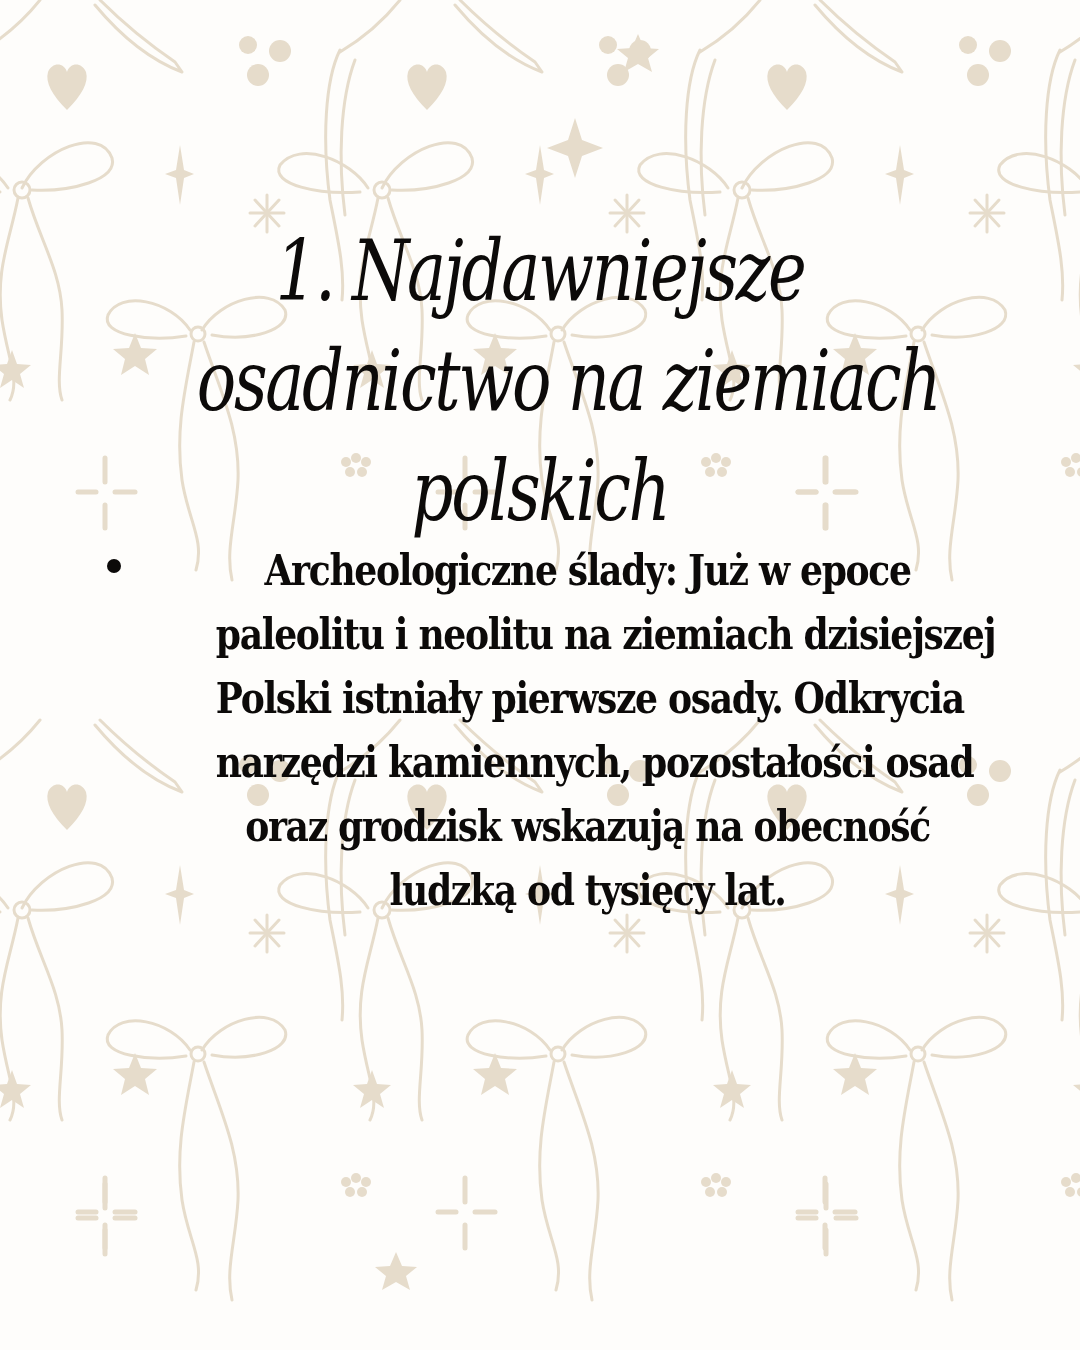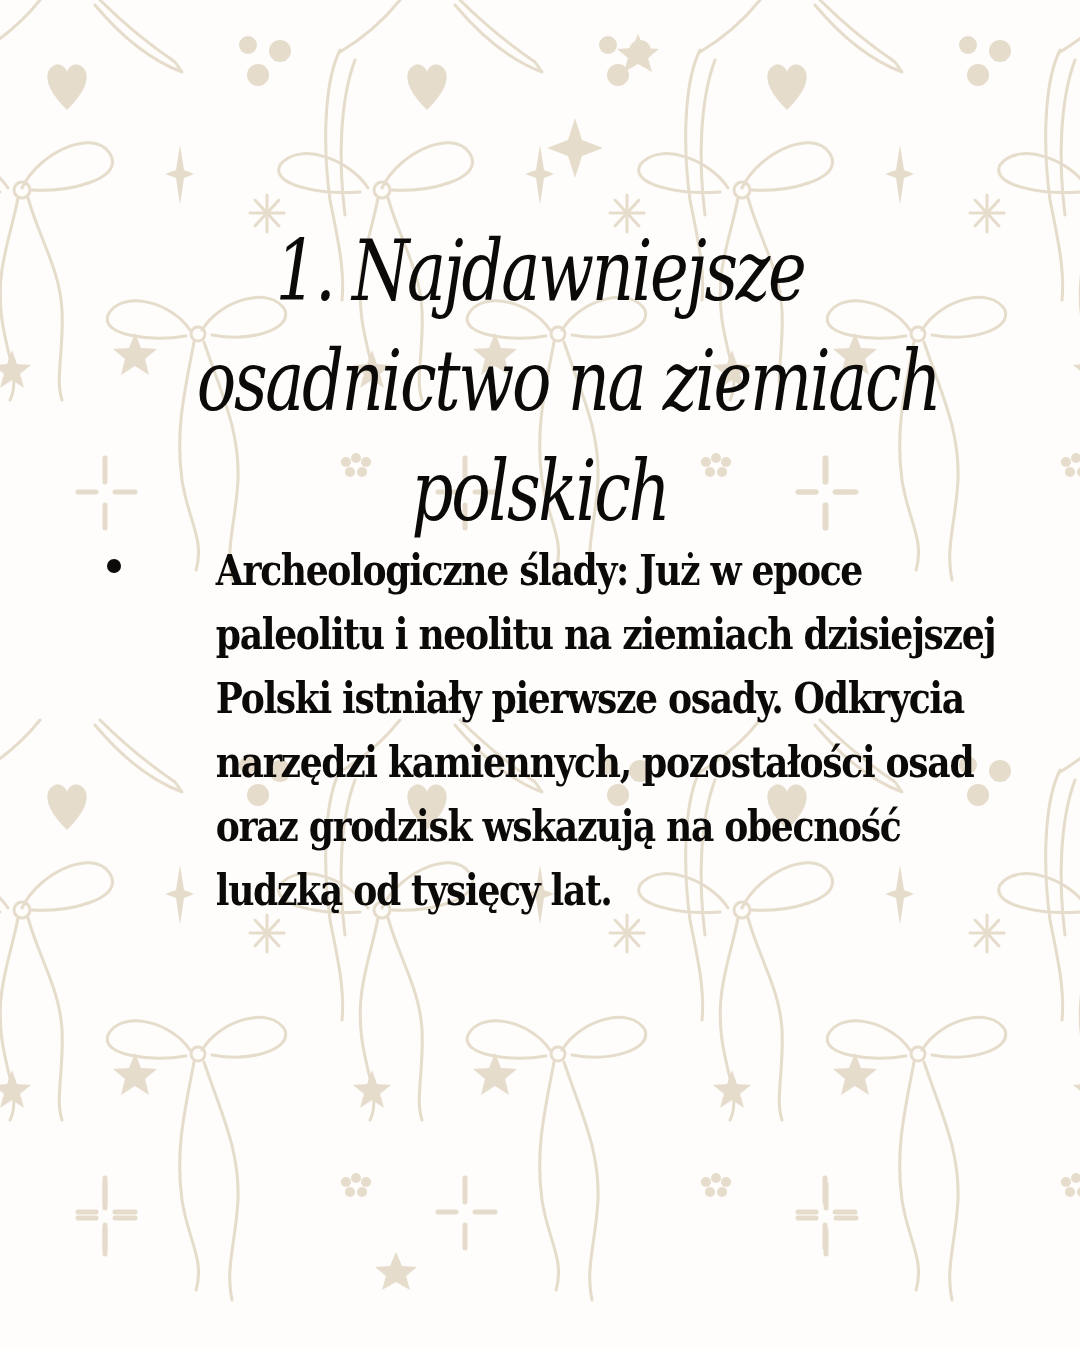--- a/index.html
+++ b/index.html
@@ -64,21 +64,21 @@
       position: absolute;
       left: 7px;
       top: 21px;
       width: 14px;
       height: 14px;
       border-radius: 50%;
       background: #0c0a09;
     }
     .bullet-text {
       display: block;
-      text-align: left;
+      text-align: center;
       font-family: "DejaVu Serif", serif;
       font-weight: bold;
       color: #0c0a09;
       font-size: 43px;
       line-height: 64px;
     }
     .bullet-line {
       display: block;
       white-space: nowrap;
       letter-spacing: -1.6px;

